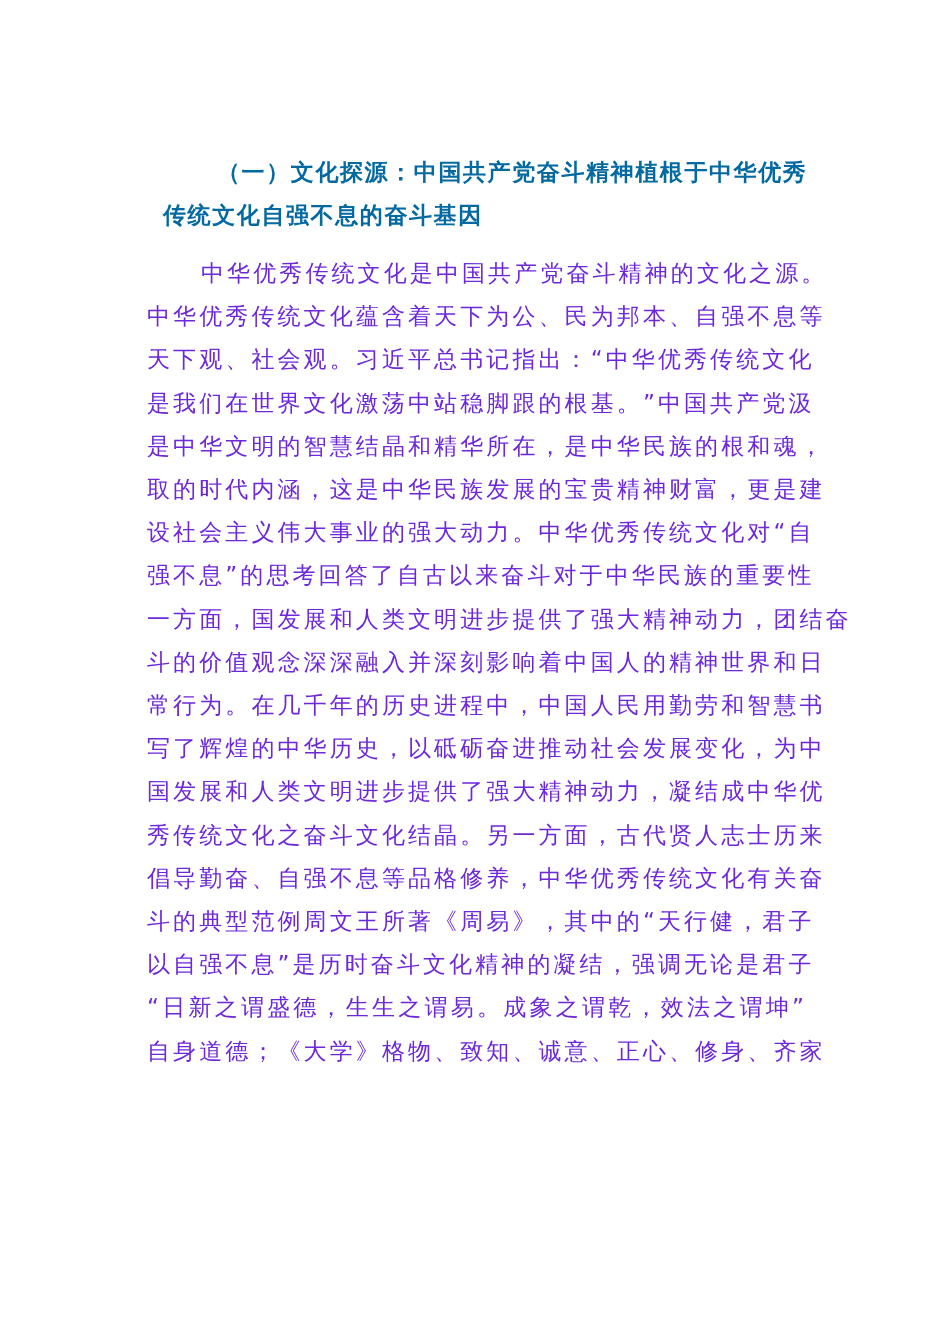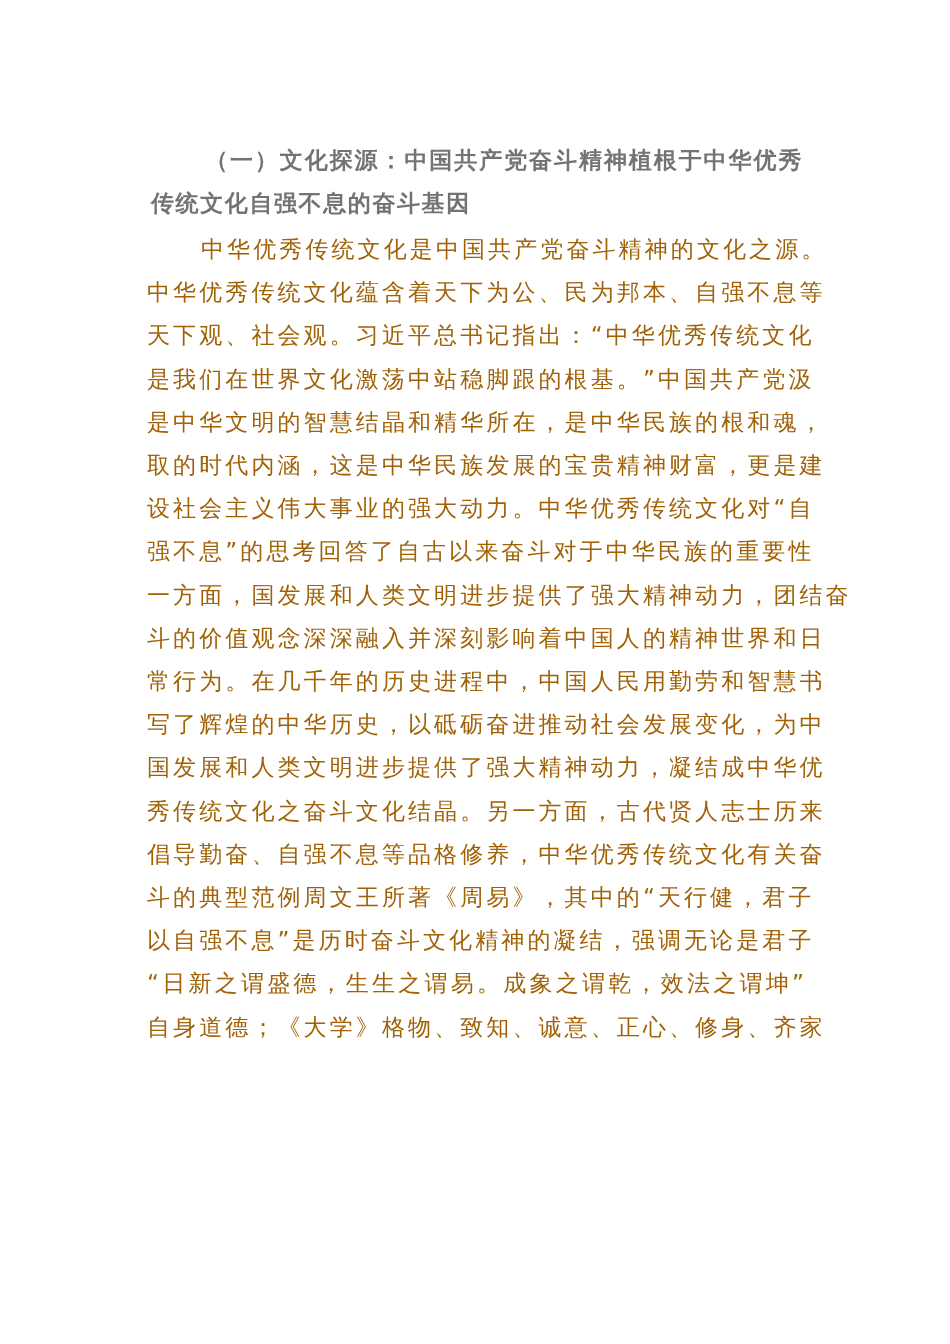--- a/index.html
+++ b/index.html
@@ -20,35 +20,35 @@
       top: 134px;
       width: 660px;
     }
     .heading {
       font-family: "DejaVu Serif", "Liberation Serif", serif;
       font-weight: bold;
       font-size: 23px;
       line-height: 43px;
       text-indent: 54px;
       letter-spacing: 1.6px;
-      margin: 4px;
+      margin: 16px;
       text-align: justify;
       text-align-last: left;
-      color: #737373;
+      color: #0369a1;
     }
     .body-para {
       font-family: "DejaVu Sans", "Liberation Sans", sans-serif;
       font-weight: normal;
       font-size: 23px;
       line-height: 43.2px;
       text-indent: 54px;
       letter-spacing: 3.1px;
       margin: 0;
       text-align: justify;
-      color: #a16207;
+      color: #6d28d9;
     }
     .line {
       display: block;
       white-space: nowrap;
       text-indent: 0;
       text-align-last: justify;
       text-align: justify;
     }
     .line.first {
       padding-left: 54px;

